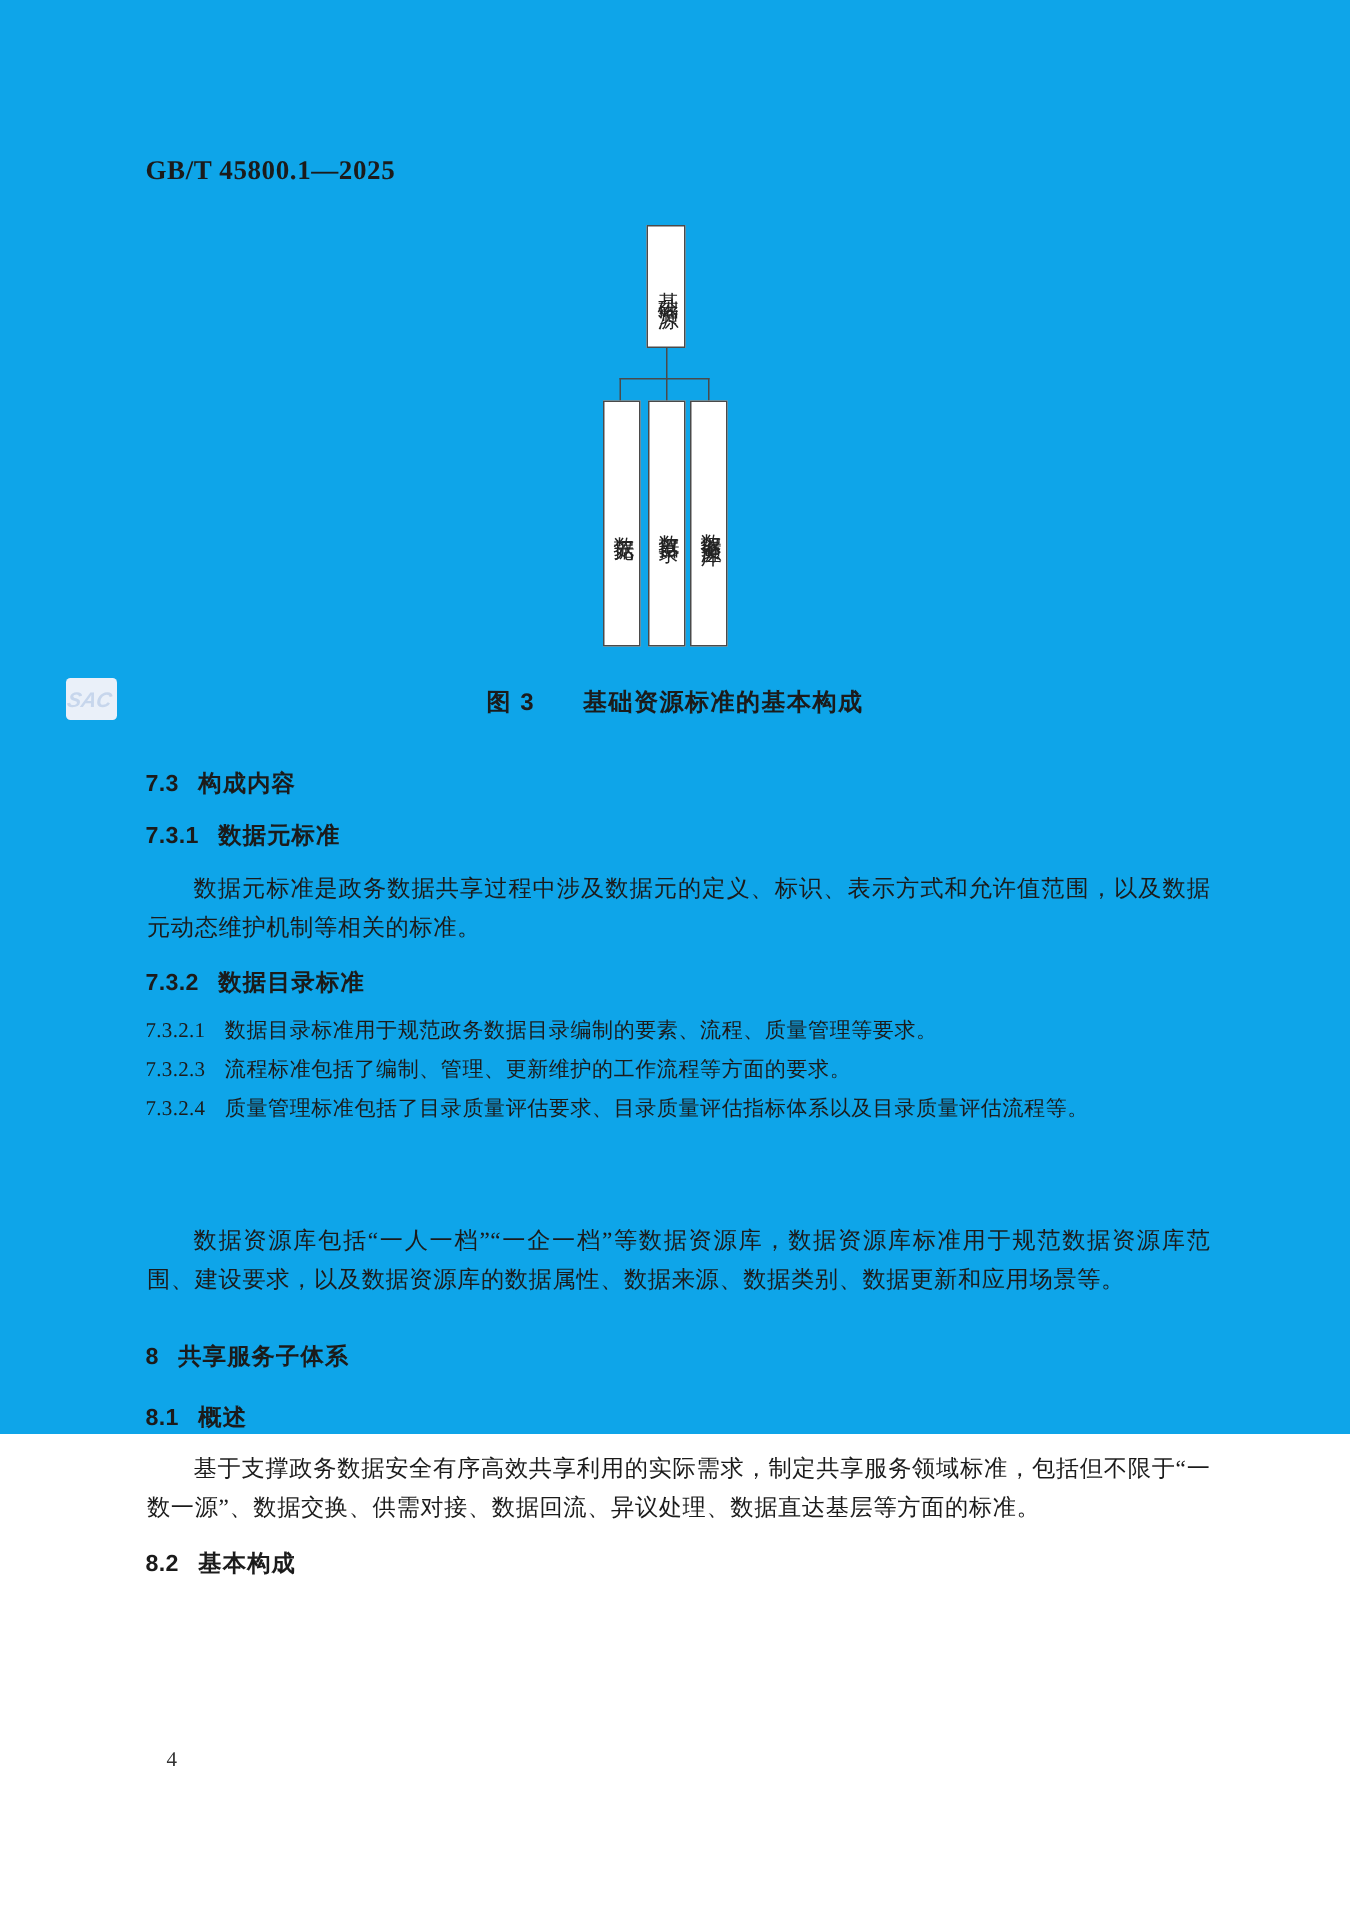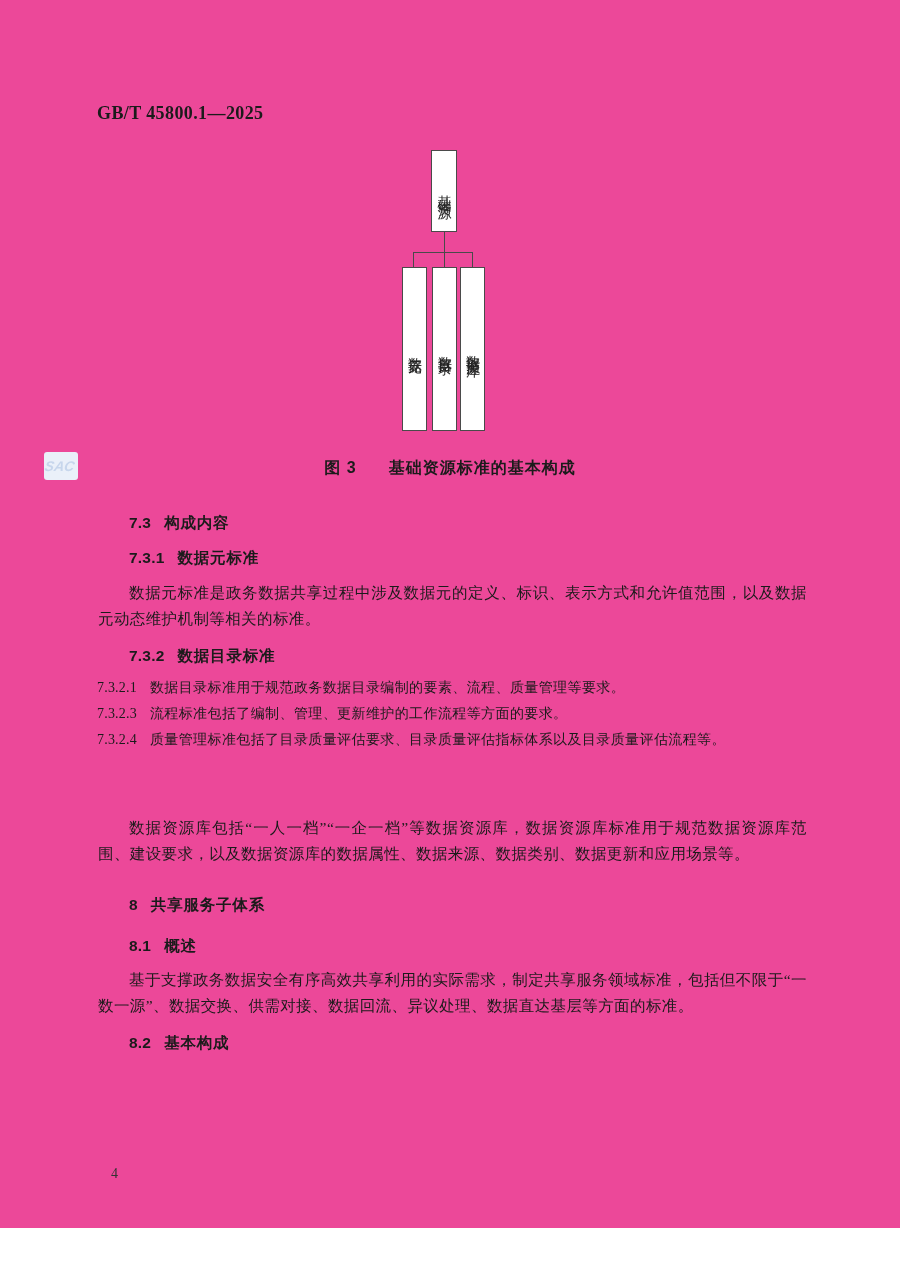--- a/index.html
+++ b/index.html
@@ -3,21 +3,21 @@
 <meta charset="utf-8">
 <style>
   html, body { margin: 0; padding: 0; }
   body {
     width: 900px; height: 1272px;
     background: #ffffff;
     font-family: "Liberation Serif", "DejaVu Serif", serif;
     color: #1b1b1b;
     overflow: hidden;
   }
-  .page { position: relative; width: 900px; height: 1228px; background: #ec4899; }
+  .page { position: relative; width: 900px; height: 956px; background: #0ea5e9; }
 
   
   .doc-header {
     position: absolute; left: 97px; top: 103px;
     font-size: 18px; font-weight: 700; letter-spacing: 0.4px;
     font-family: "Liberation Serif", "DejaVu Serif", serif;
   }
 
   
   .watermark {
@@ -65,21 +65,21 @@
   }
   .fig-caption .cap-title { margin-left: 32px; }
 
   
   .block { position: absolute; left: 97px; width: 709px; }
   .h-sec {
     font-family: "Liberation Sans", sans-serif;
     font-weight: 700; font-size: 15.5px; line-height: 25px;
     letter-spacing: 0.8px;
   }
-  .h-sec .num { letter-spacing: 0.2px; margin-left: 32px; }
+  .h-sec .num { letter-spacing: 0.2px; }
   .h-sec .htitle { margin-left: 13px; }
   .para {
     font-size: 15.5px; line-height: 26px; letter-spacing: 0.4px;
     text-align: justify; text-indent: 2em; margin: 1px;
   }
   .clause-row { font-size: 14px; line-height: 26px; letter-spacing: 0.4px; }
   .clause-row .inum { letter-spacing: 0.2px; margin-right: 13px; }
 
   
   .page-number {

